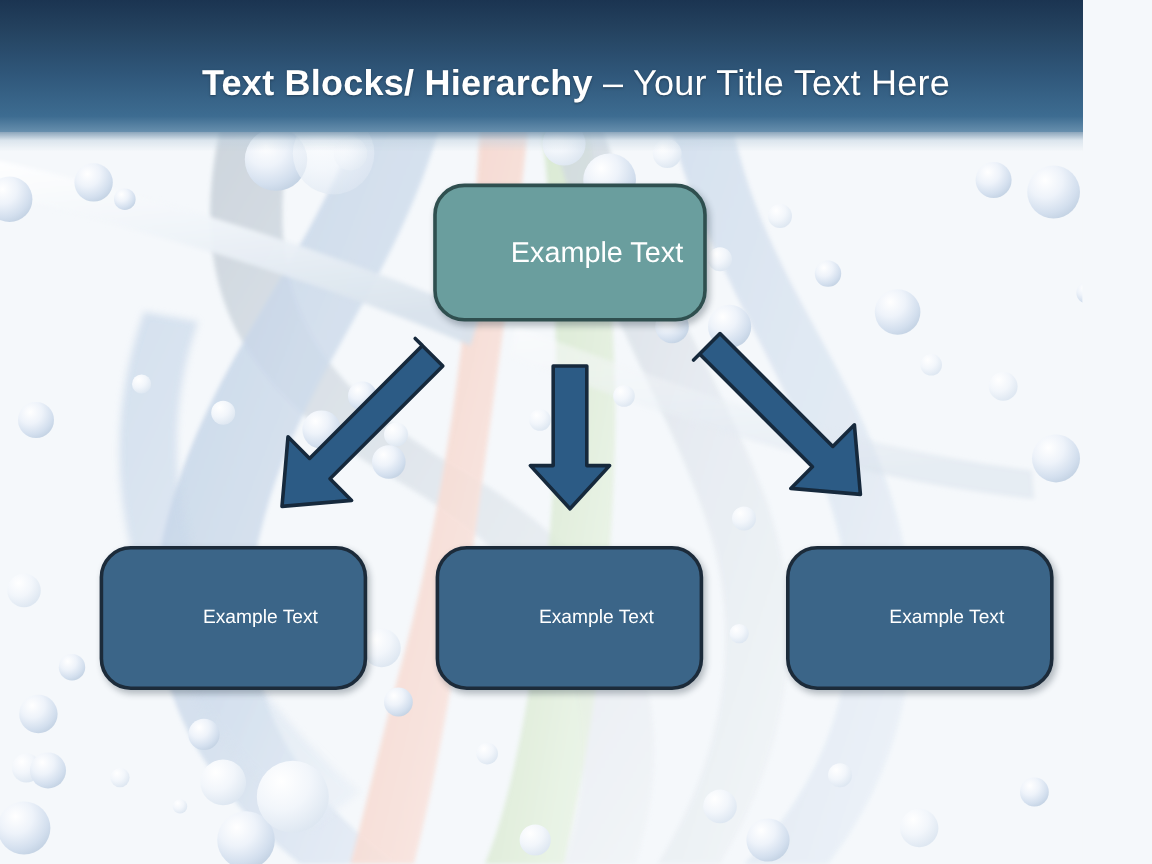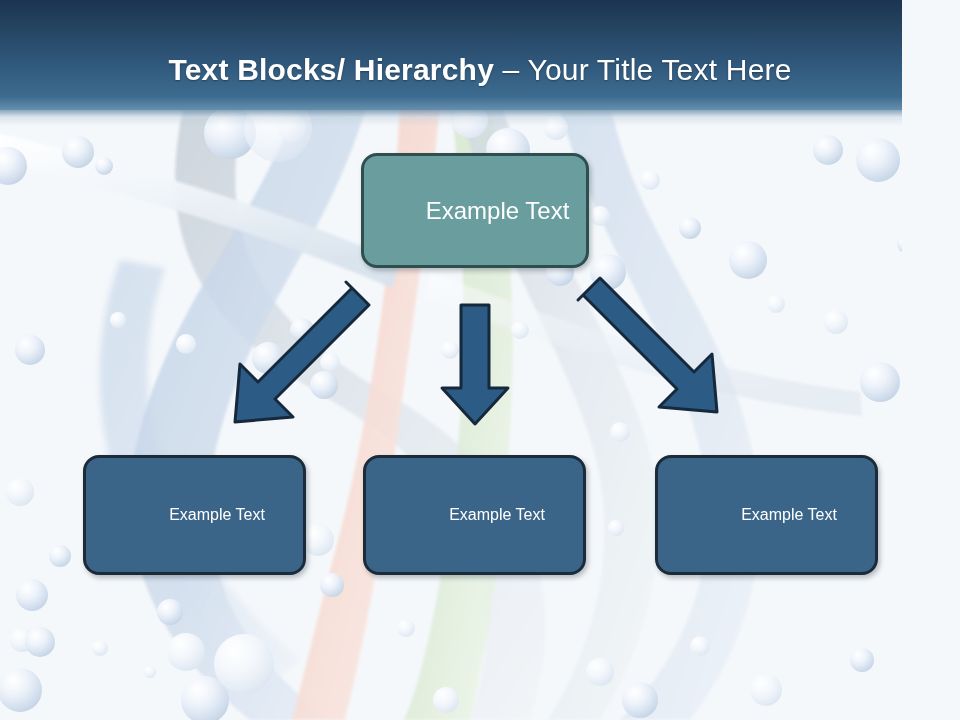--- a/index.html
+++ b/index.html
@@ -28,21 +28,21 @@
     color:#ffffff;font-size:30px;line-height:36px;letter-spacing:.2px;
     text-shadow:0 1px 2px rgba(0,0,0,.35);
     white-space:nowrap;z-index:6;
   }
   #title .b{font-weight:bold;}
   #title .n{font-weight:normal;}
 
   
   .node{
     position:absolute;display:flex;align-items:center;justify-content:center;
-    border-radius:16px;box-sizing:border-box;
+    border-radius:26px;box-sizing:border-box;
     color:#ffffff;text-align:left;
     box-shadow:2px 3px 5px rgba(30,45,60,.30);
     z-index:10;
     padding-left:45px;
   }
   #box-top{
     left:361px;top:153px;width:228px;height:115px;
     background:#6a9e9e;border:3px solid #2f4f4f;
     font-size:24px;
   }

